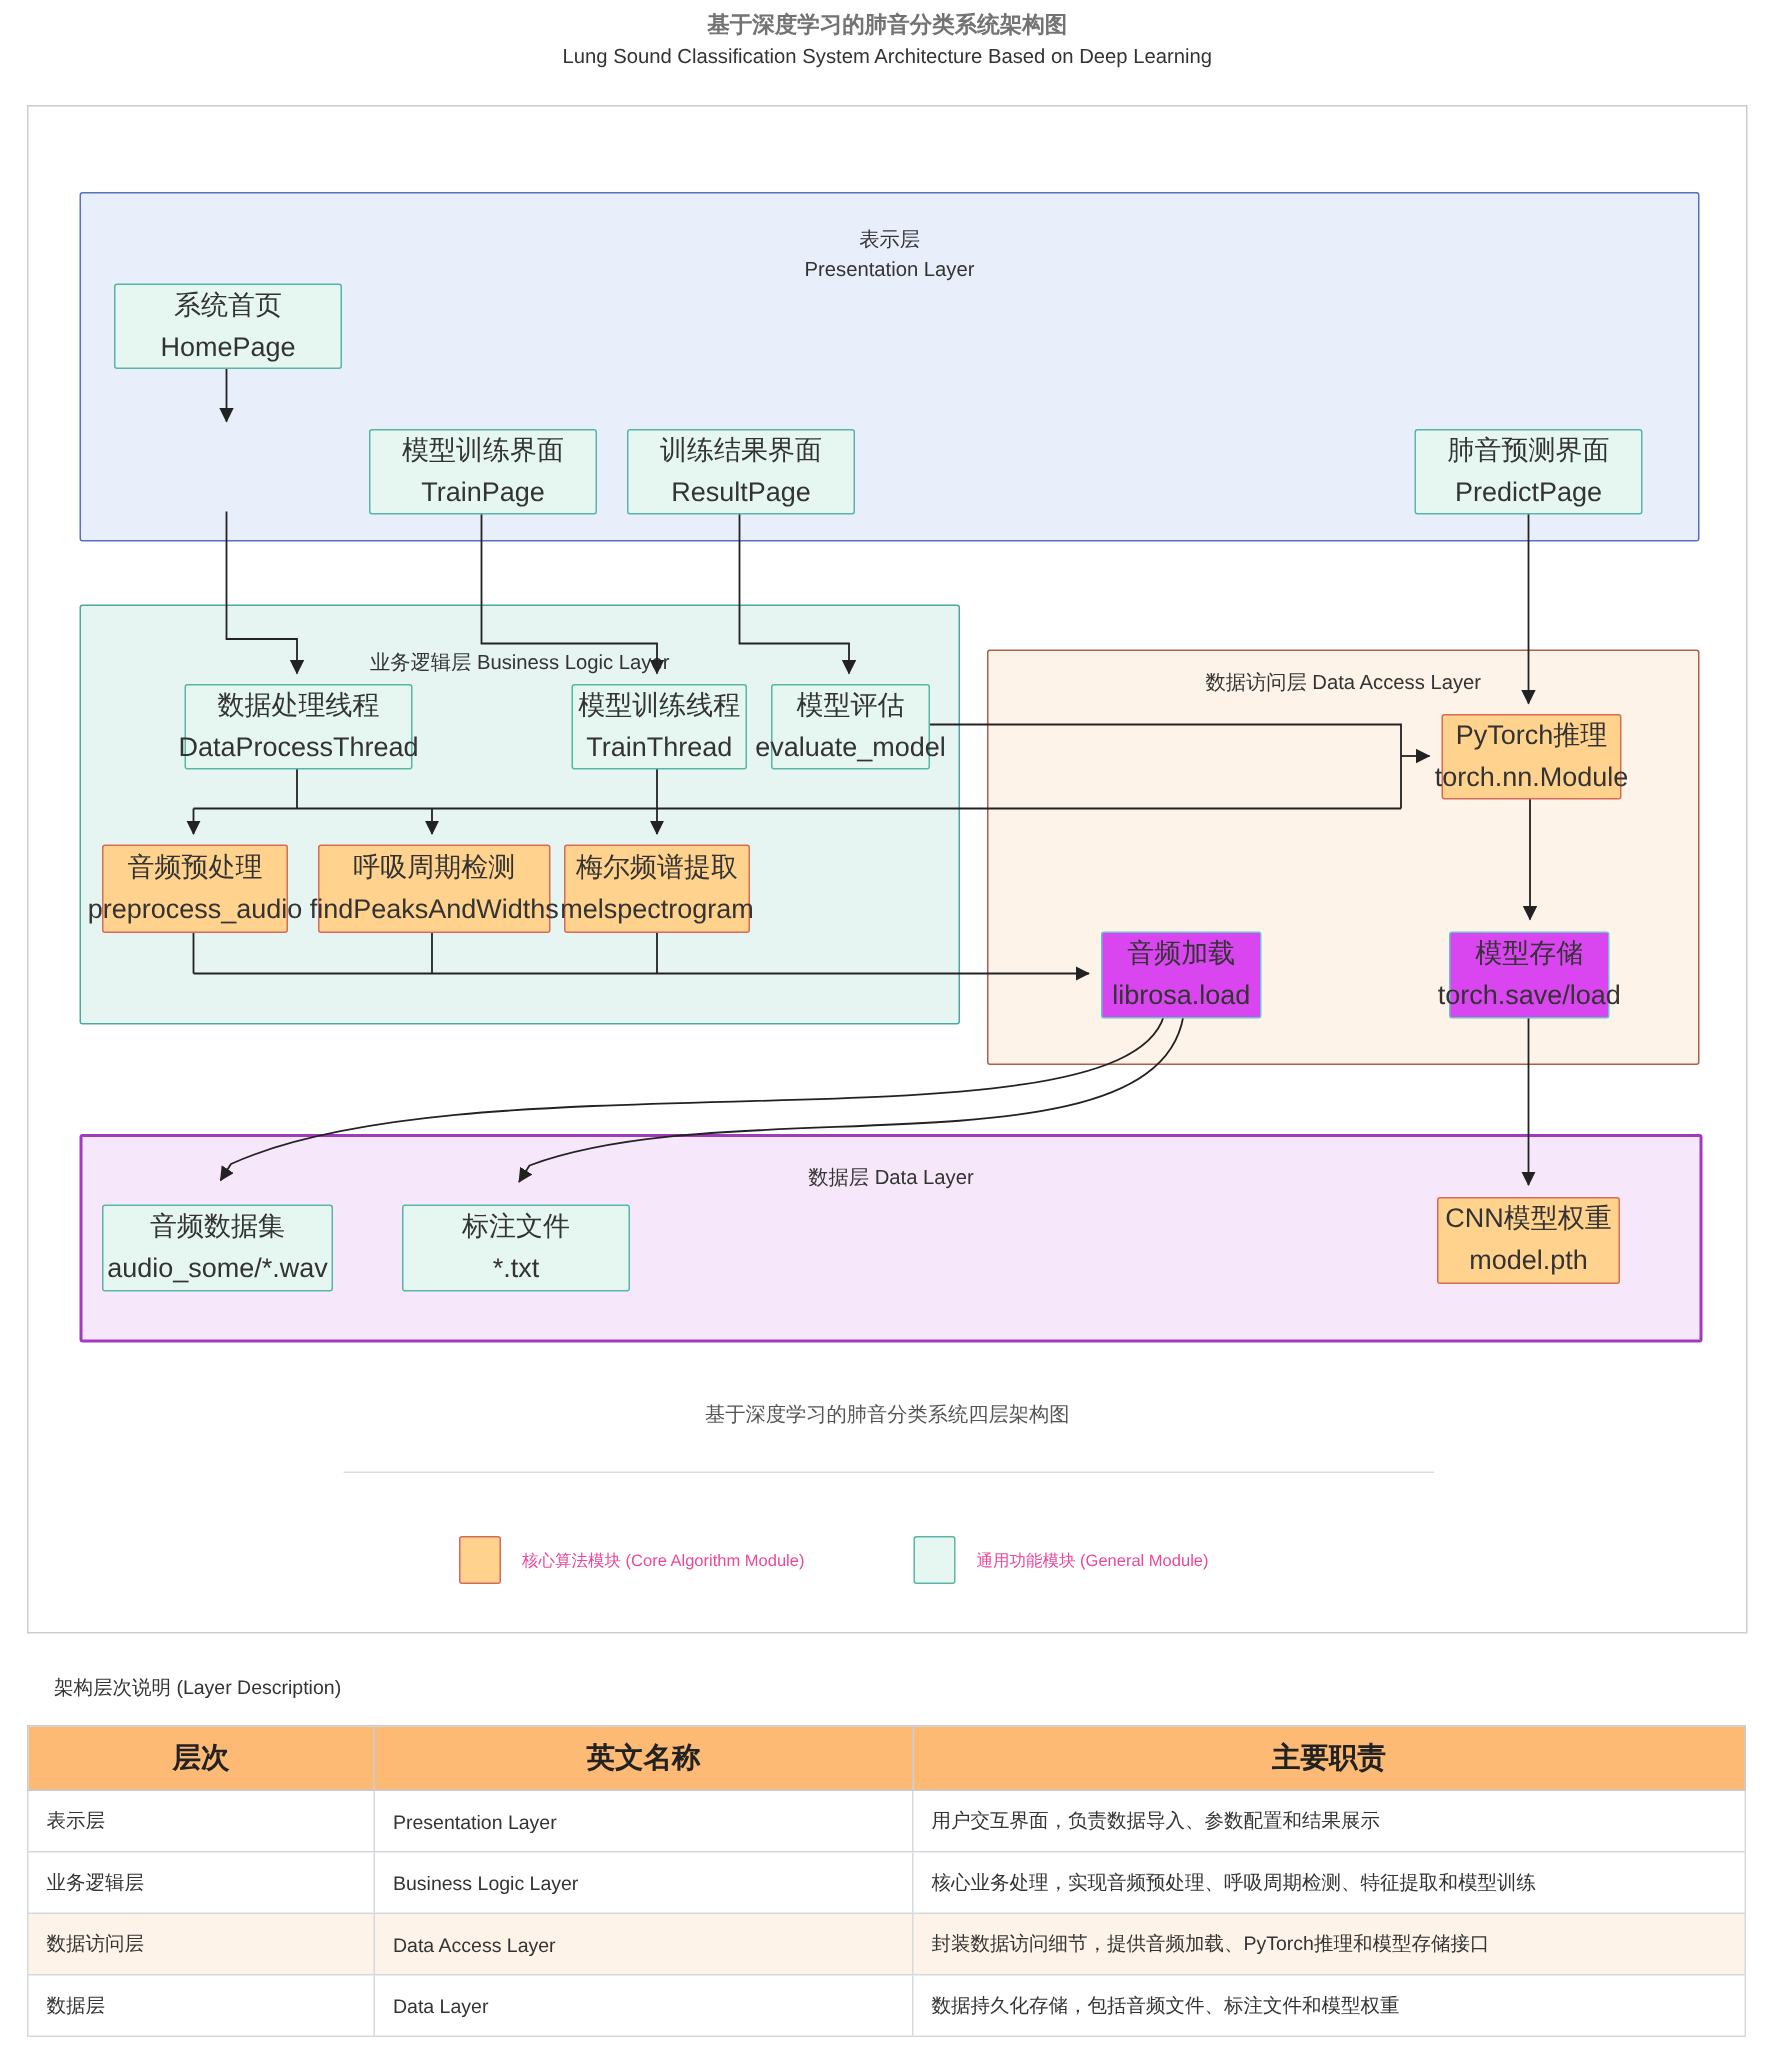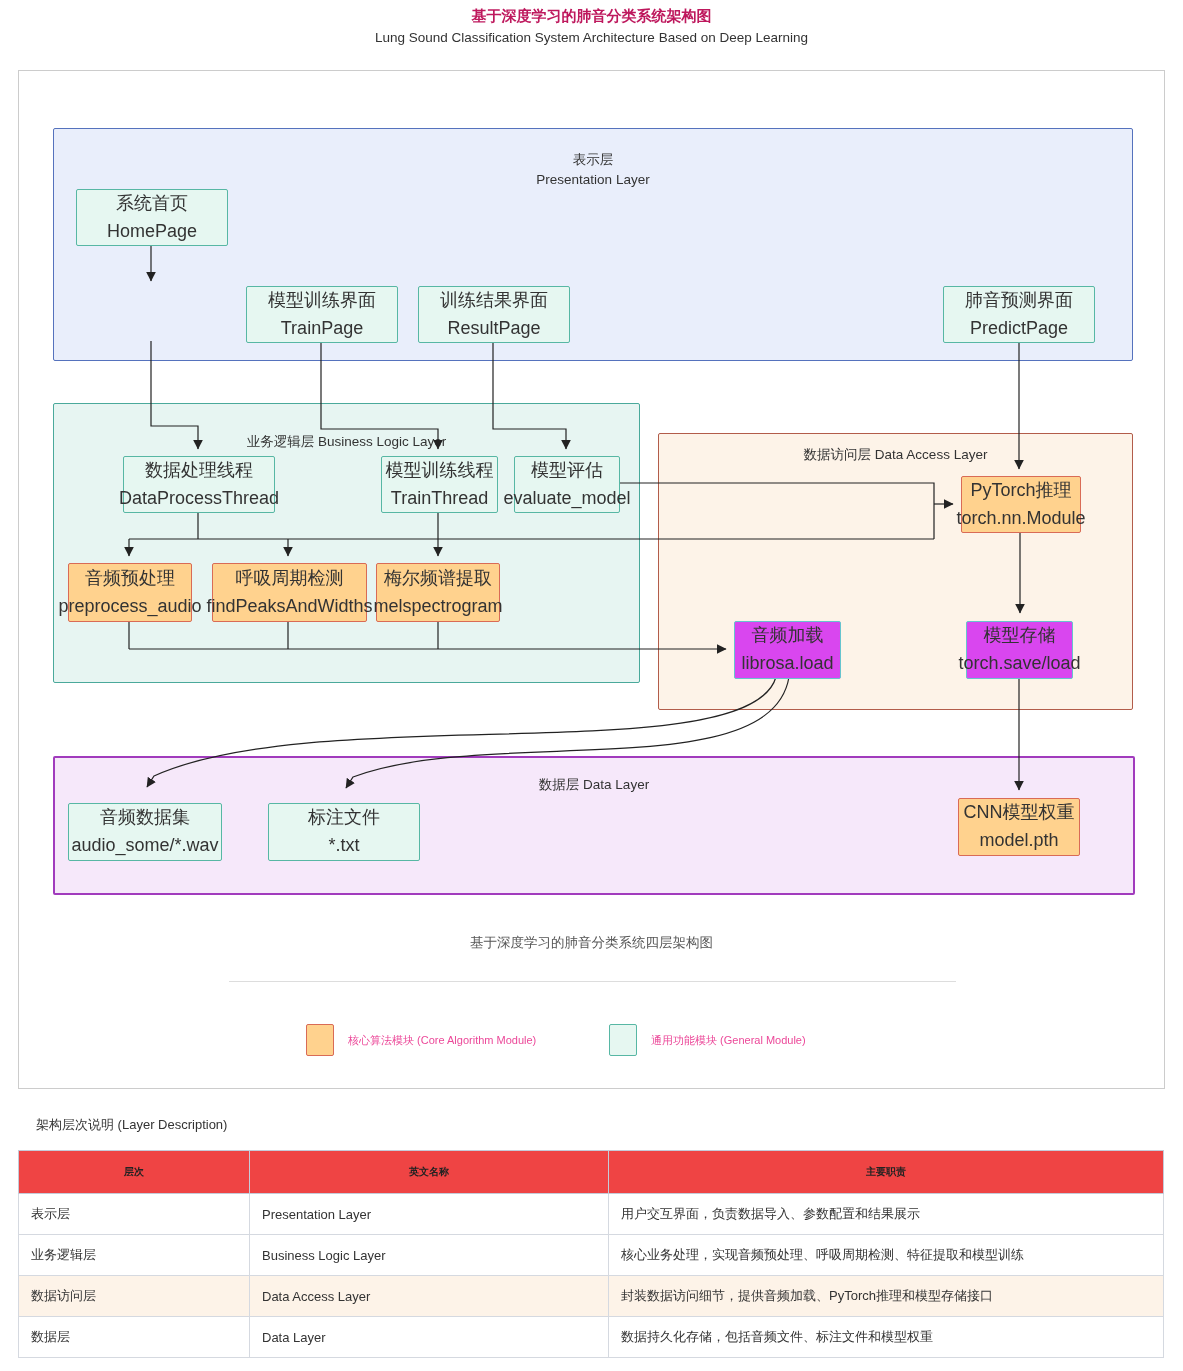--- a/index.html
+++ b/index.html
@@ -1,19 +1,19 @@
 <!DOCTYPE html>
 <html><head>
 <meta charset="utf-8">
 <style>
   html,body{margin:0;padding:0;background:#fff;}
   .page{position:relative;width:1183px;height:1371px;background:#fff;
         font-family:"Liberation Sans","DejaVu Sans",sans-serif;color:#333;}
   .title-zh{position:absolute;top:7px;left:0;width:100%;text-align:center;
-            font-size:15px;font-weight:bold;color:#be185d;}
+            font-size:15px;font-weight:bold;color:#737373;}
   .title-en{position:absolute;top:30px;left:0;width:100%;text-align:center;
             font-size:13.5px;color:#333;}
   .panel{position:absolute;left:18px;top:70px;width:1145px;height:1017px;
          border:1px solid #ccc;background:#fff;}
   .layer{position:absolute;border-radius:2px;}
   .layer-presentation{left:34px;top:57px;width:1078px;height:231px;
       background:#e9eefb;border:1.5px solid #5572bd;}
   .layer-business{left:34px;top:332px;width:585px;height:278px;
       background:#e7f5f2;border:1.5px solid #4aa99b;}
   .layer-dal{left:639px;top:362px;width:473px;height:275px;
@@ -36,21 +36,21 @@
   .legend-item{position:absolute;height:32px;display:flex;align-items:center;}
   .legend-item.core{left:287px;}
   .legend-item.general{left:590px;}
   .swatch{display:inline-block;width:26px;height:30px;margin-right:14px;border-radius:2px;}
   .swatch.core{background:#ffd28e;border:1px solid #d96b56;}
   .swatch.general{background:#e6f7f1;border:1px solid #57b7a4;}
   .legend-label{font-size:11px;color:#ec4899;white-space:nowrap;}
   .table-title{position:absolute;left:36px;top:1116px;font-size:13px;color:#333;}
   .desc-table{position:absolute;left:18px;top:1150px;width:1145px;border-collapse:collapse;
       font-size:13px;color:#333;table-layout:fixed;}
-  .desc-table th{background:#ef4444;font-weight:bold;font-size:10px;height:40px;
+  .desc-table th{background:#fdba74;font-weight:bold;font-size:19px;height:40px;
       border:1px solid #c5cbd8;text-align:center;color:#222;}
   .desc-table td{height:40px;border:1px solid #d5d9e0;padding:0 0 0 12px;text-align:left;
       background:#fff;}
   .desc-table tr.tinted td{background:#fdf3e8;}
 </style>
 </head>
 <body>
 
 <div class="page">
 

